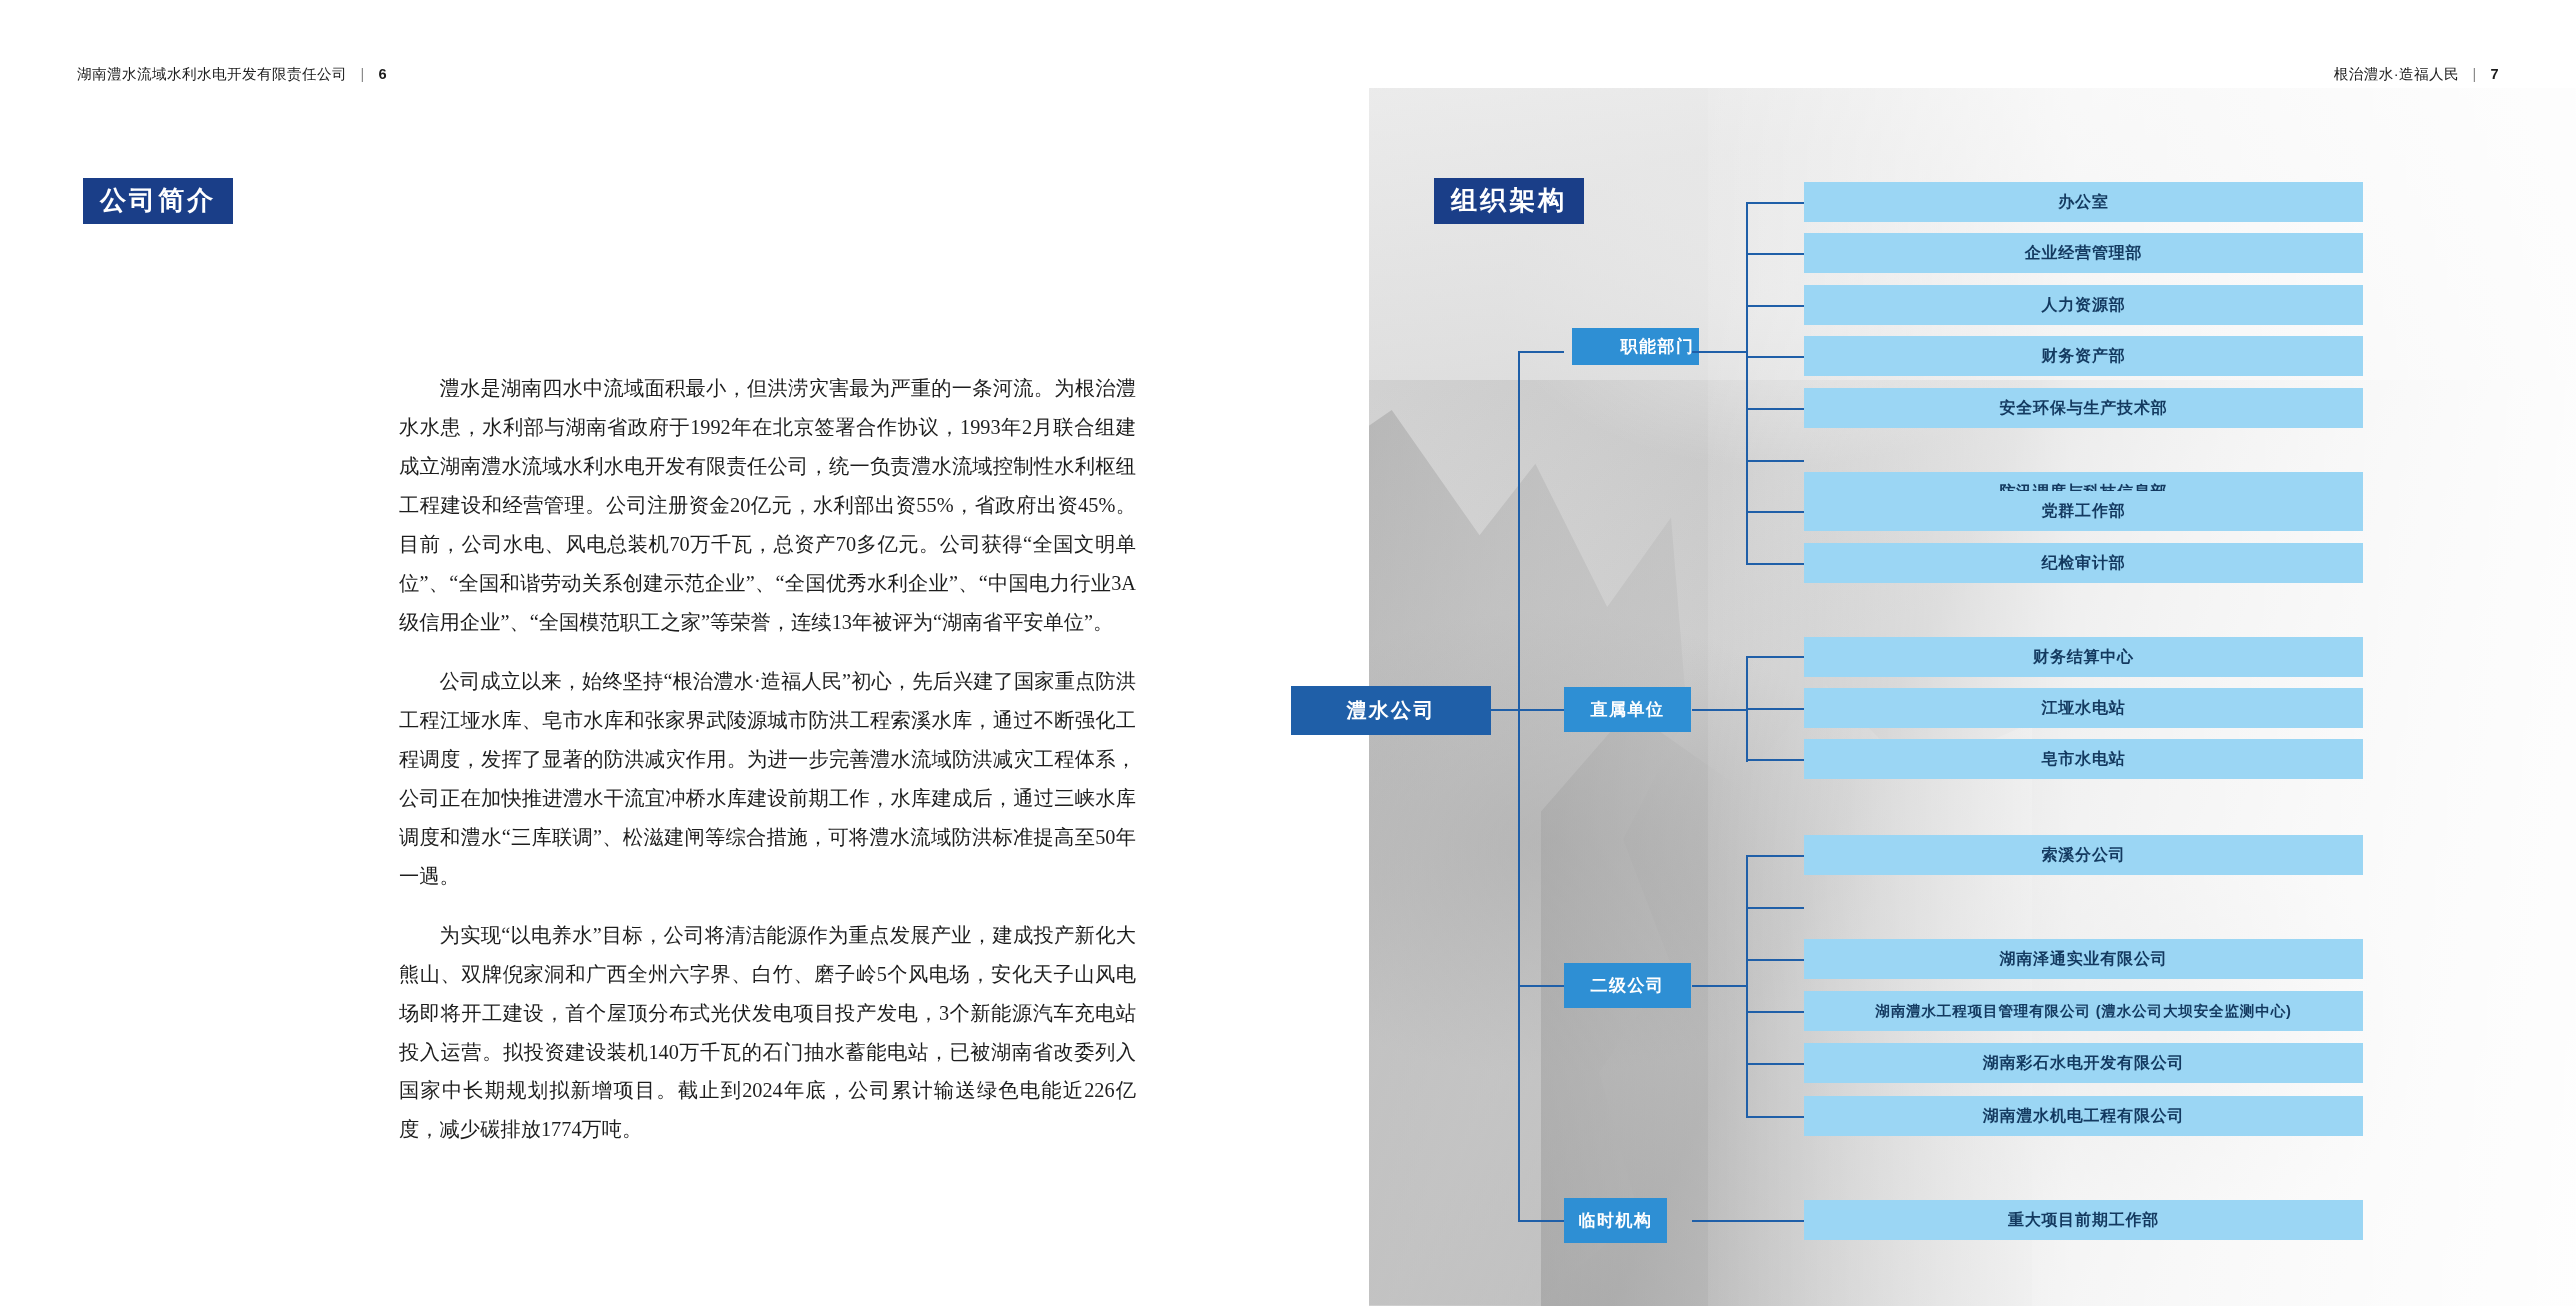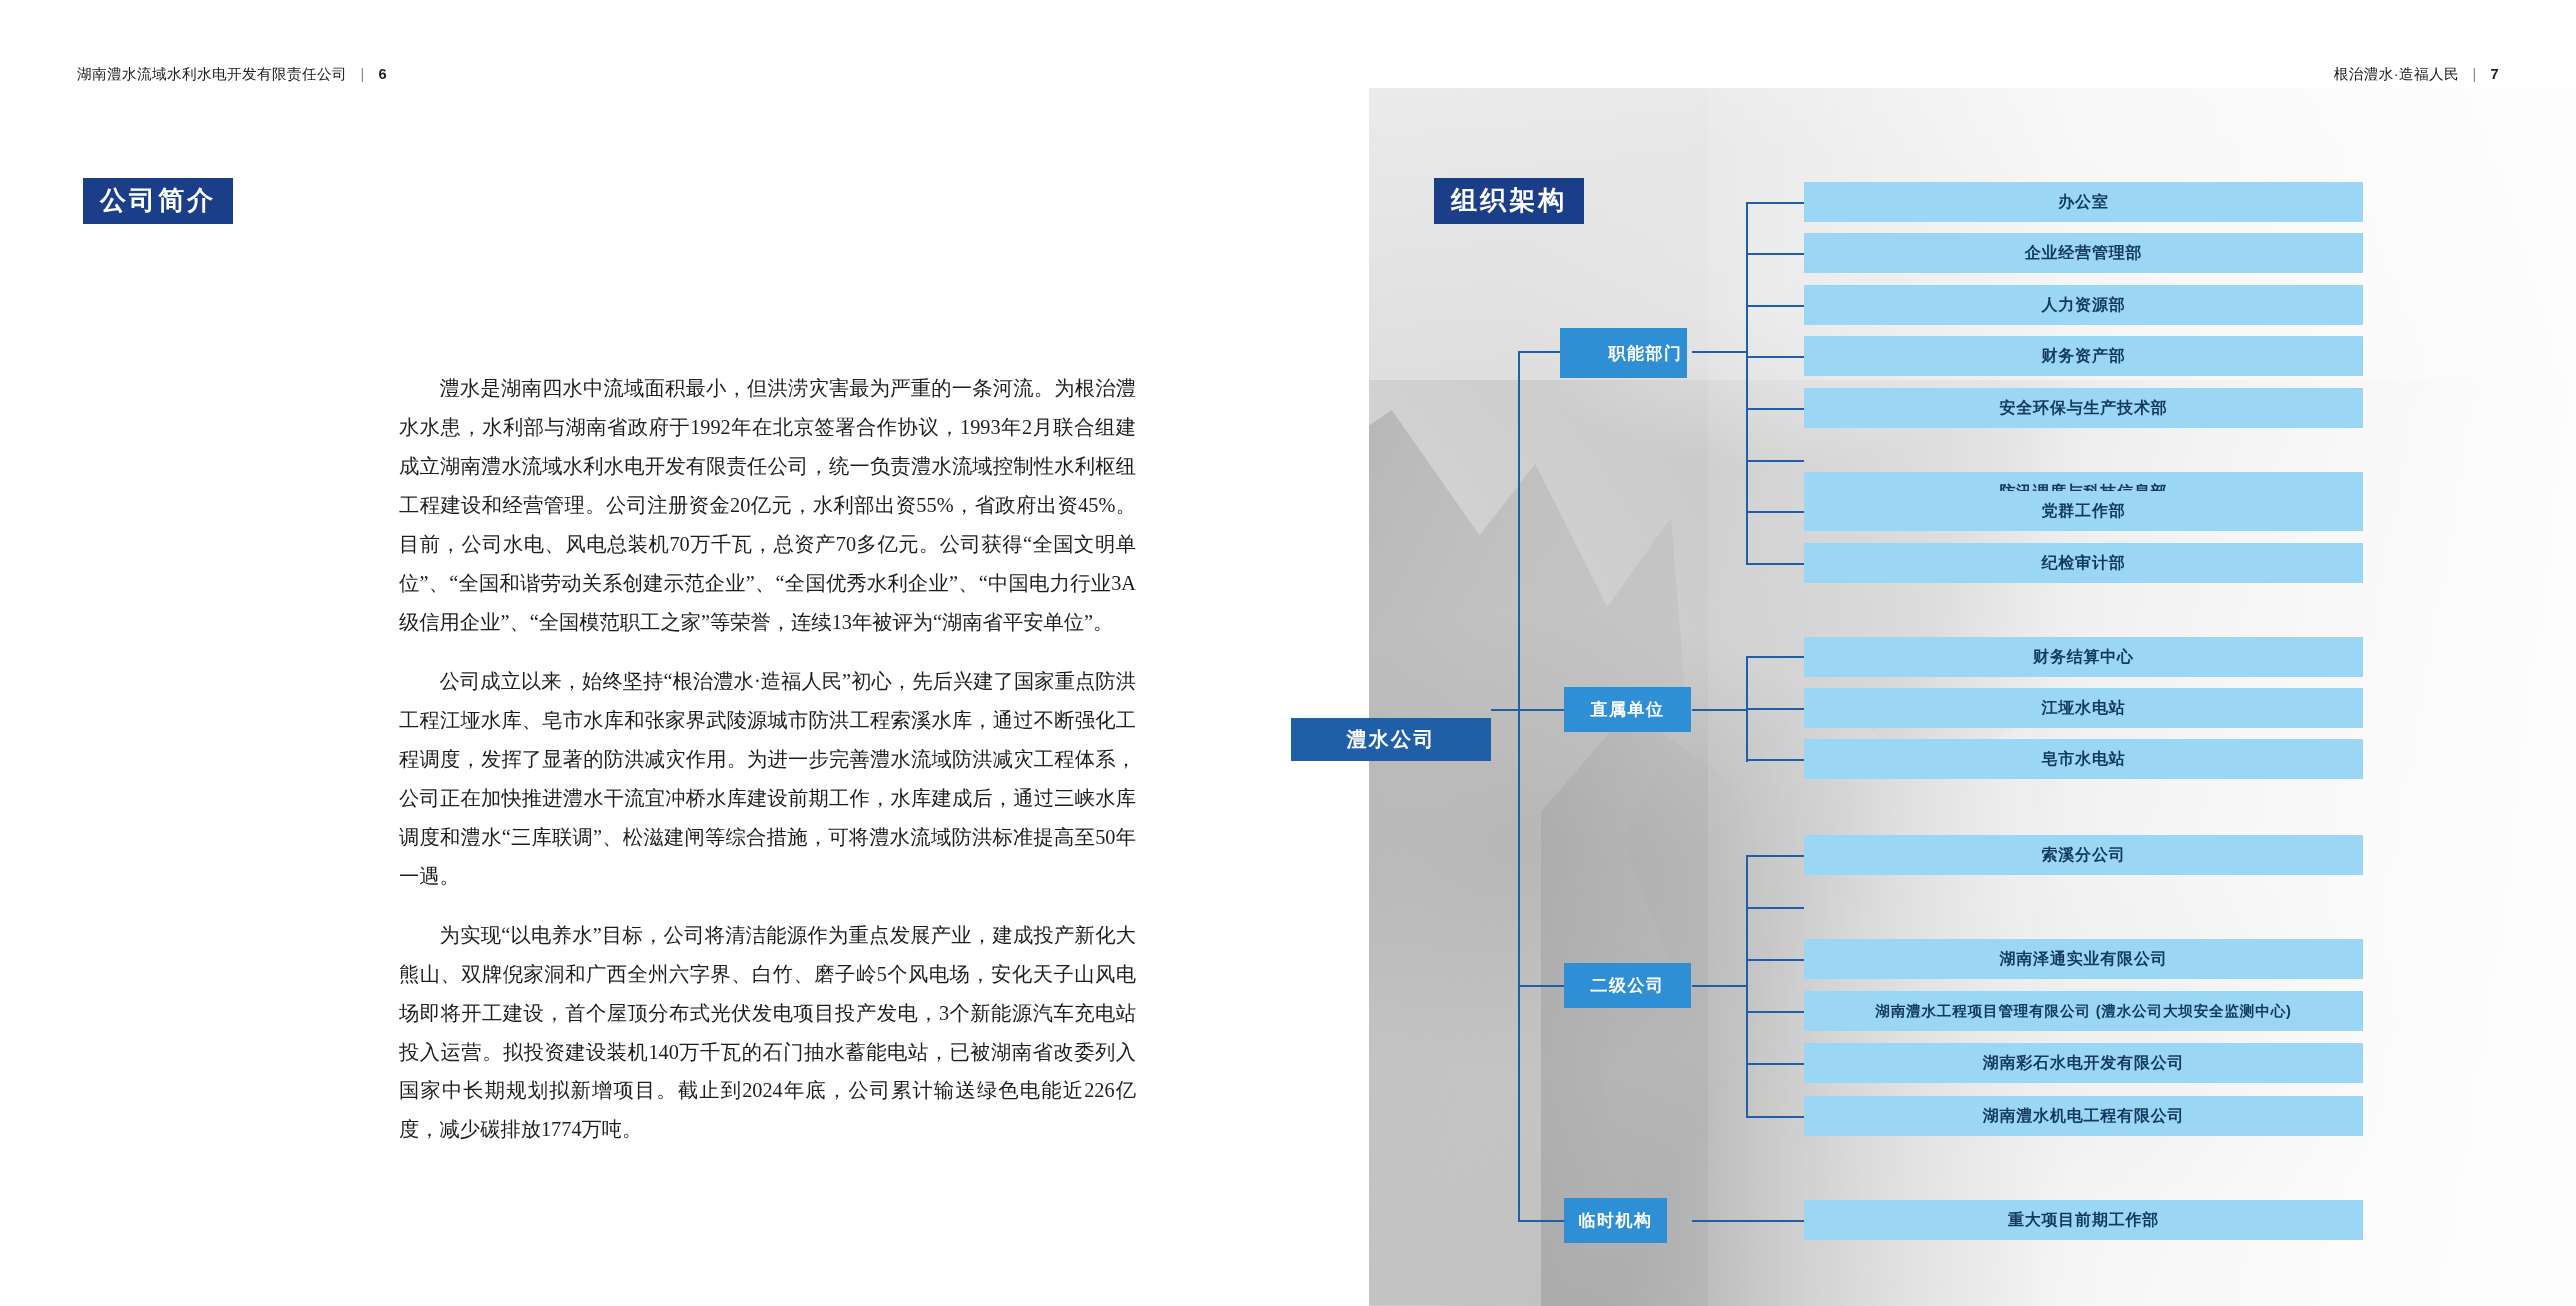--- a/index.html
+++ b/index.html
@@ -219,27 +219,27 @@
     <div class="right-header">
       <span>根治澧水·造福人民</span>
       <span class="sep">|</span>
       <span class="pg">7</span>
     </div>
 
     <div class="org-title">组织架构</div>
 
     <div class="org">
 
-      <div class="node root" style="left:3.1px; top:686px; width:200px; height:43px;margin-top:32px;">澧水公司</div>
+      <div class="node root" style="left:3.1px; top:686px; width:200px; height:49px;">澧水公司</div>
 
       <div class="line vline" style="left:230px; top:351px; height:869px;"></div>
       <div class="line hline" style="left:203px; top:709px; width:28px;"></div>
 
       <div class="line hline" style="left:230px; top:351px; width:46px;"></div>
-      <div class="node group" style="left:272px; top:328px; width:127px; height:50px;padding-left:44px;">职能部门</div>
+      <div class="node group" style="left:284px; top:328px; width:127px; height:37px;padding-left:44px;">职能部门</div>
       <div class="line hline" style="left:404px; top:351px; width:54px;"></div>
       <div class="line vline" style="left:458px; top:202px; height:361px;"></div>
 
       <div class="line hline" style="left:458px; top:202px; width:58px;"></div>
       <div class="node leaf" style="left:516px; top:182px; width:559px; height:40px;">办公室</div>
 
       <div class="line hline" style="left:458px; top:253px; width:58px;"></div>
       <div class="node leaf" style="left:516px; top:233px; width:559px; height:40px;">企业经营管理部</div>
 
       <div class="line hline" style="left:458px; top:305px; width:58px;"></div>

